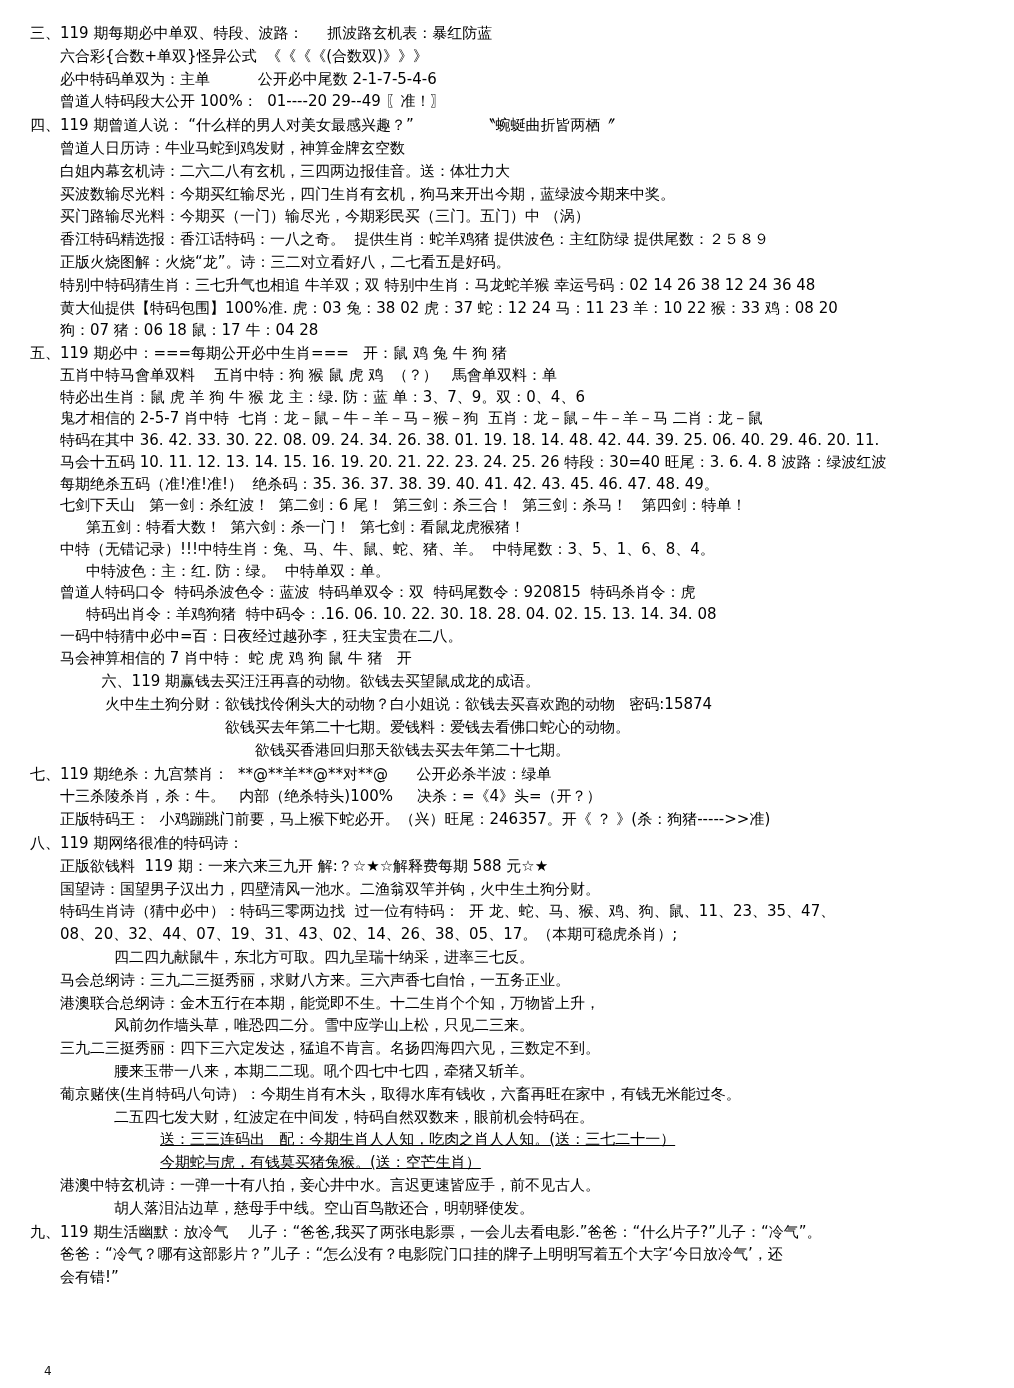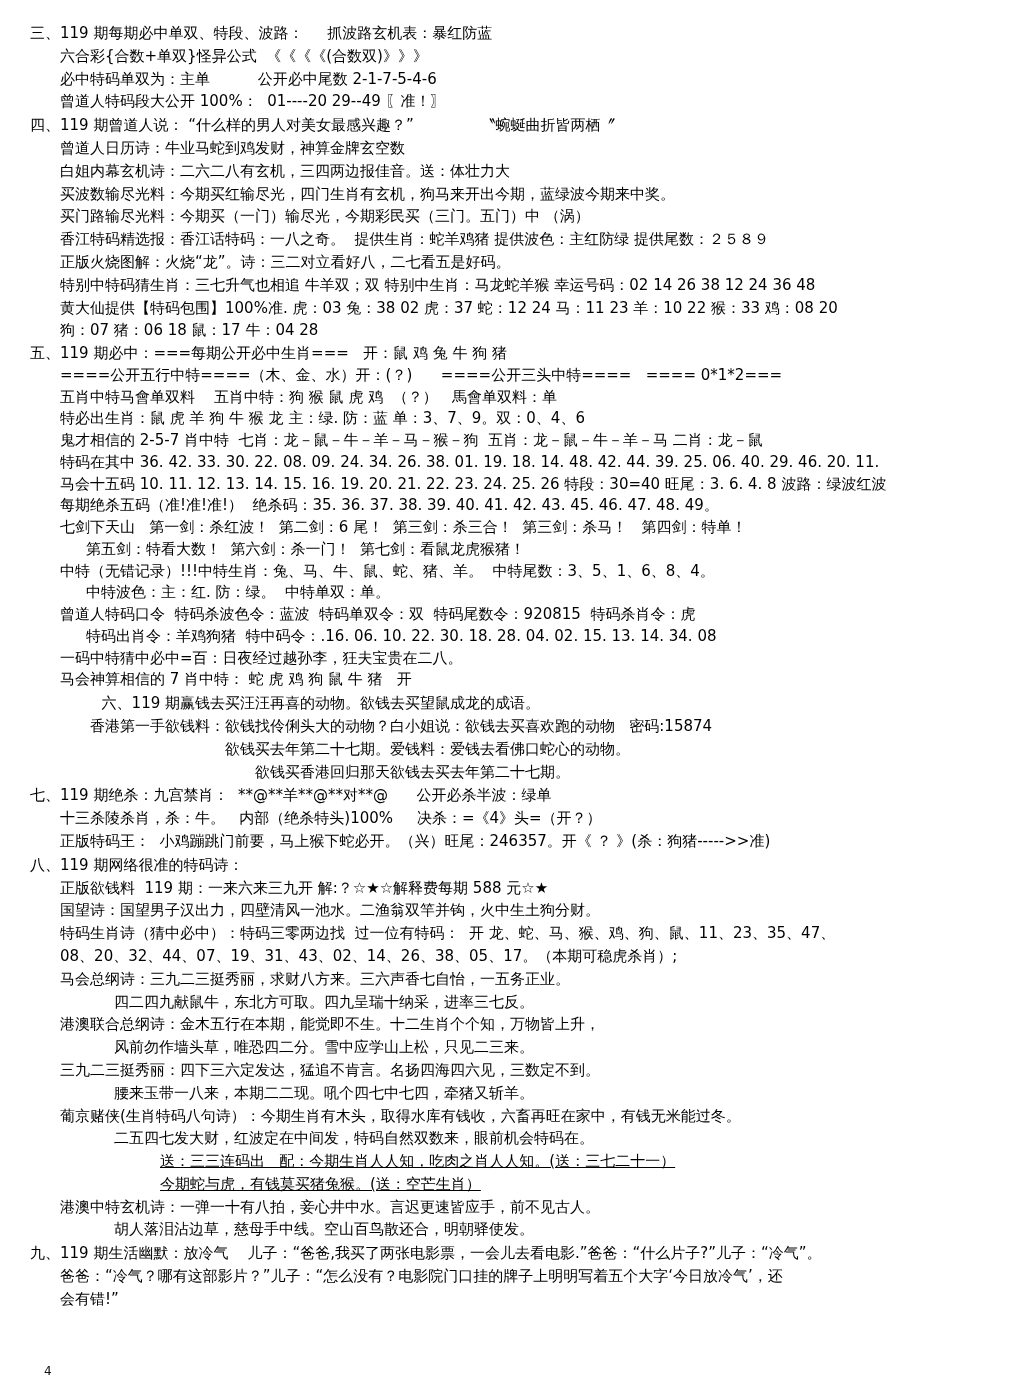--- a/index.html
+++ b/index.html
@@ -55,21 +55,20 @@
     <span class="ln i1">买门路输尽光料：今期买（一门）输尽光，今期彩民买（三门。五门）中 （涡）</span>
     <span class="ln i1">香江特码精选报：香江话特码：一八之奇。  提供生肖：蛇羊鸡猪 提供波色：主红防绿 提供尾数：２５８９</span>
     <span class="ln i1">正版火烧图解：火烧“龙”。诗：三二对立看好八，二七看五是好码。</span>
     <span class="ln i1">特别中特码猜生肖：三七升气也相追 牛羊双；双 特别中生肖：马龙蛇羊猴 幸运号码：02 14 26 38 12 24 36 48</span>
     <span class="ln i1">黄大仙提供【特码包围】100%准. 虎：03 兔：38 02 虎：37 蛇：12 24 马：11 23 羊：10 22 猴：33 鸡：08 20</span>
     <span class="ln i1">狗：07 猪：06 18 鼠：17 牛：04 28</span>
   </div>
 
   <div class="sec tight">
     <span class="ln i0">五、119 期必中：===每期公开必中生肖===   开：鼠 鸡 兔 牛 狗 猪</span>
-    <span class="ln i1">====公开五行中特====（木、金、水）开：(？)      ====公开三头中特====   ==== 0*1*2===</span>
     <span class="ln i1">五肖中特马會单双料    五肖中特：狗 猴 鼠 虎 鸡  （？）   馬會单双料：单</span>
     <span class="ln i1">特必出生肖：鼠 虎 羊 狗 牛 猴 龙 主：绿. 防：蓝 单：3、7、9。双：0、4、6</span>
     <span class="ln i1">鬼才相信的 2-5-7 肖中特  七肖：龙－鼠－牛－羊－马－猴－狗  五肖：龙－鼠－牛－羊－马 二肖：龙－鼠</span>
     <span class="ln i1">特码在其中 36. 42. 33. 30. 22. 08. 09. 24. 34. 26. 38. 01. 19. 18. 14. 48. 42. 44. 39. 25. 06. 40. 29. 46. 20. 11.</span>
     <span class="ln i1">马会十五码 10. 11. 12. 13. 14. 15. 16. 19. 20. 21. 22. 23. 24. 25. 26 特段：30=40 旺尾：3. 6. 4. 8 波路：绿波红波</span>
     <span class="ln i1">每期绝杀五码（准!准!准!）  绝杀码：35. 36. 37. 38. 39. 40. 41. 42. 43. 45. 46. 47. 48. 49。</span>
     <span class="ln i1">七剑下天山   第一剑：杀红波！  第二剑：6 尾！  第三剑：杀三合！  第三剑：杀马！   第四剑：特单！</span>
     <span class="ln i2">第五剑：特看大数！  第六剑：杀一门！  第七剑：看鼠龙虎猴猪！</span>
     <span class="ln i1">中特（无错记录）!!!中特生肖：兔、马、牛、鼠、蛇、猪、羊。  中特尾数：3、5、1、6、8、4。</span>
     <span class="ln i2">中特波色：主：红. 防：绿。  中特单双：单。</span>
@@ -78,21 +77,21 @@
     <span class="ln i1">一码中特猜中必中=百：日夜经过越孙李，狂夫宝贵在二八。</span>
     <span class="ln i1">马会神算相信的 7 肖中特： 蛇 虎 鸡 狗 鼠 牛 猪   开</span>
   </div>
 
   <div class="sec">
     <div class="ln two i0">
       <span>六、119 期赢钱去买汪汪再喜的动物。</span>
       <span>欲钱去买望鼠成龙的成语。</span>
     </div>
     <div class="ln two i1">
-      <span>香港第一手欲钱料：欲钱找伶俐头大的动物？</span>
+      <span>火中生土狗分财：欲钱找伶俐头大的动物？</span>
       <span>白小姐说：欲钱去买喜欢跑的动物   密码:15874</span>
     </div>
     <div class="ln two i1">
       <span>欲钱买去年第二十七期。</span>
       <span>爱钱料：爱钱去看佛口蛇心的动物。</span>
     </div>
     <div class="ln two i1">
       <span>欲钱买香港回归那天</span>
       <span>欲钱去买去年第二十七期。</span>
     </div>
@@ -103,22 +102,22 @@
     <span class="ln i1">十三杀陵杀肖，杀：牛。   内部（绝杀特头)100%     决杀：=《4》头=（开？）</span>
     <span class="ln i1">正版特码王：  小鸡蹦跳门前要，马上猴下蛇必开。（兴）旺尾：246357。开《 ？ 》(杀：狗猪-----&gt;&gt;准)</span>
   </div>
 
   <div class="sec">
     <span class="ln i0">八、119 期网络很准的特码诗：</span>
     <span class="ln i1">正版欲钱料  119 期：一来六来三九开 解:？☆★☆解释费每期 588 元☆★</span>
     <span class="ln i1">国望诗：国望男子汉出力，四壁清风一池水。二渔翁双竿并钩，火中生土狗分财。</span>
     <span class="ln i1">特码生肖诗（猜中必中）：特码三零两边找  过一位有特码：  开 龙、蛇、马、猴、鸡、狗、鼠、11、23、35、47、</span>
     <span class="ln i1">08、20、32、44、07、19、31、43、02、14、26、38、05、17。（本期可稳虎杀肖）;</span>
+    <span class="ln i3">四二四九献鼠牛，东北方可取。四九呈瑞十纳采，进率三七反。</span>
     <span class="ln i1">马会总纲诗：三九二三挺秀丽，求财八方来。三六声香七自怡，一五务正业。</span>
-    <span class="ln i3">四二四九献鼠牛，东北方可取。四九呈瑞十纳采，进率三七反。</span>
     <span class="ln i1">港澳联合总纲诗：金木五行在本期，能觉即不生。十二生肖个个知，万物皆上升，</span>
     <span class="ln i3">风前勿作墙头草，唯恐四二分。雪中应学山上松，只见二三来。</span>
     <span class="ln i1">三九二三挺秀丽：四下三六定发达，猛追不肯言。名扬四海四六见，三数定不到。</span>
     <span class="ln i3">腰来玉带一八来，本期二二现。吼个四七中七四，牵猪又斩羊。</span>
     <span class="ln i1">葡京赌侠(生肖特码八句诗）：今期生肖有木头，取得水库有钱收，六畜再旺在家中，有钱无米能过冬。</span>
     <span class="ln i3">二五四七发大财，红波定在中间发，特码自然双数来，眼前机会特码在。</span>
     <span class="ln i4">送：三三连码出   配：今期生肖人人知，吃肉之肖人人知。(送：三七二十一）</span>
     <span class="ln i4">今期蛇与虎，有钱莫买猪兔猴。(送：空芒生肖）</span>
     <span class="ln i1">港澳中特玄机诗：一弹一十有八拍，妾心井中水。言迟更速皆应手，前不见古人。</span>
     <span class="ln i3">胡人落泪沾边草，慈母手中线。空山百鸟散还合，明朝驿使发。</span>

